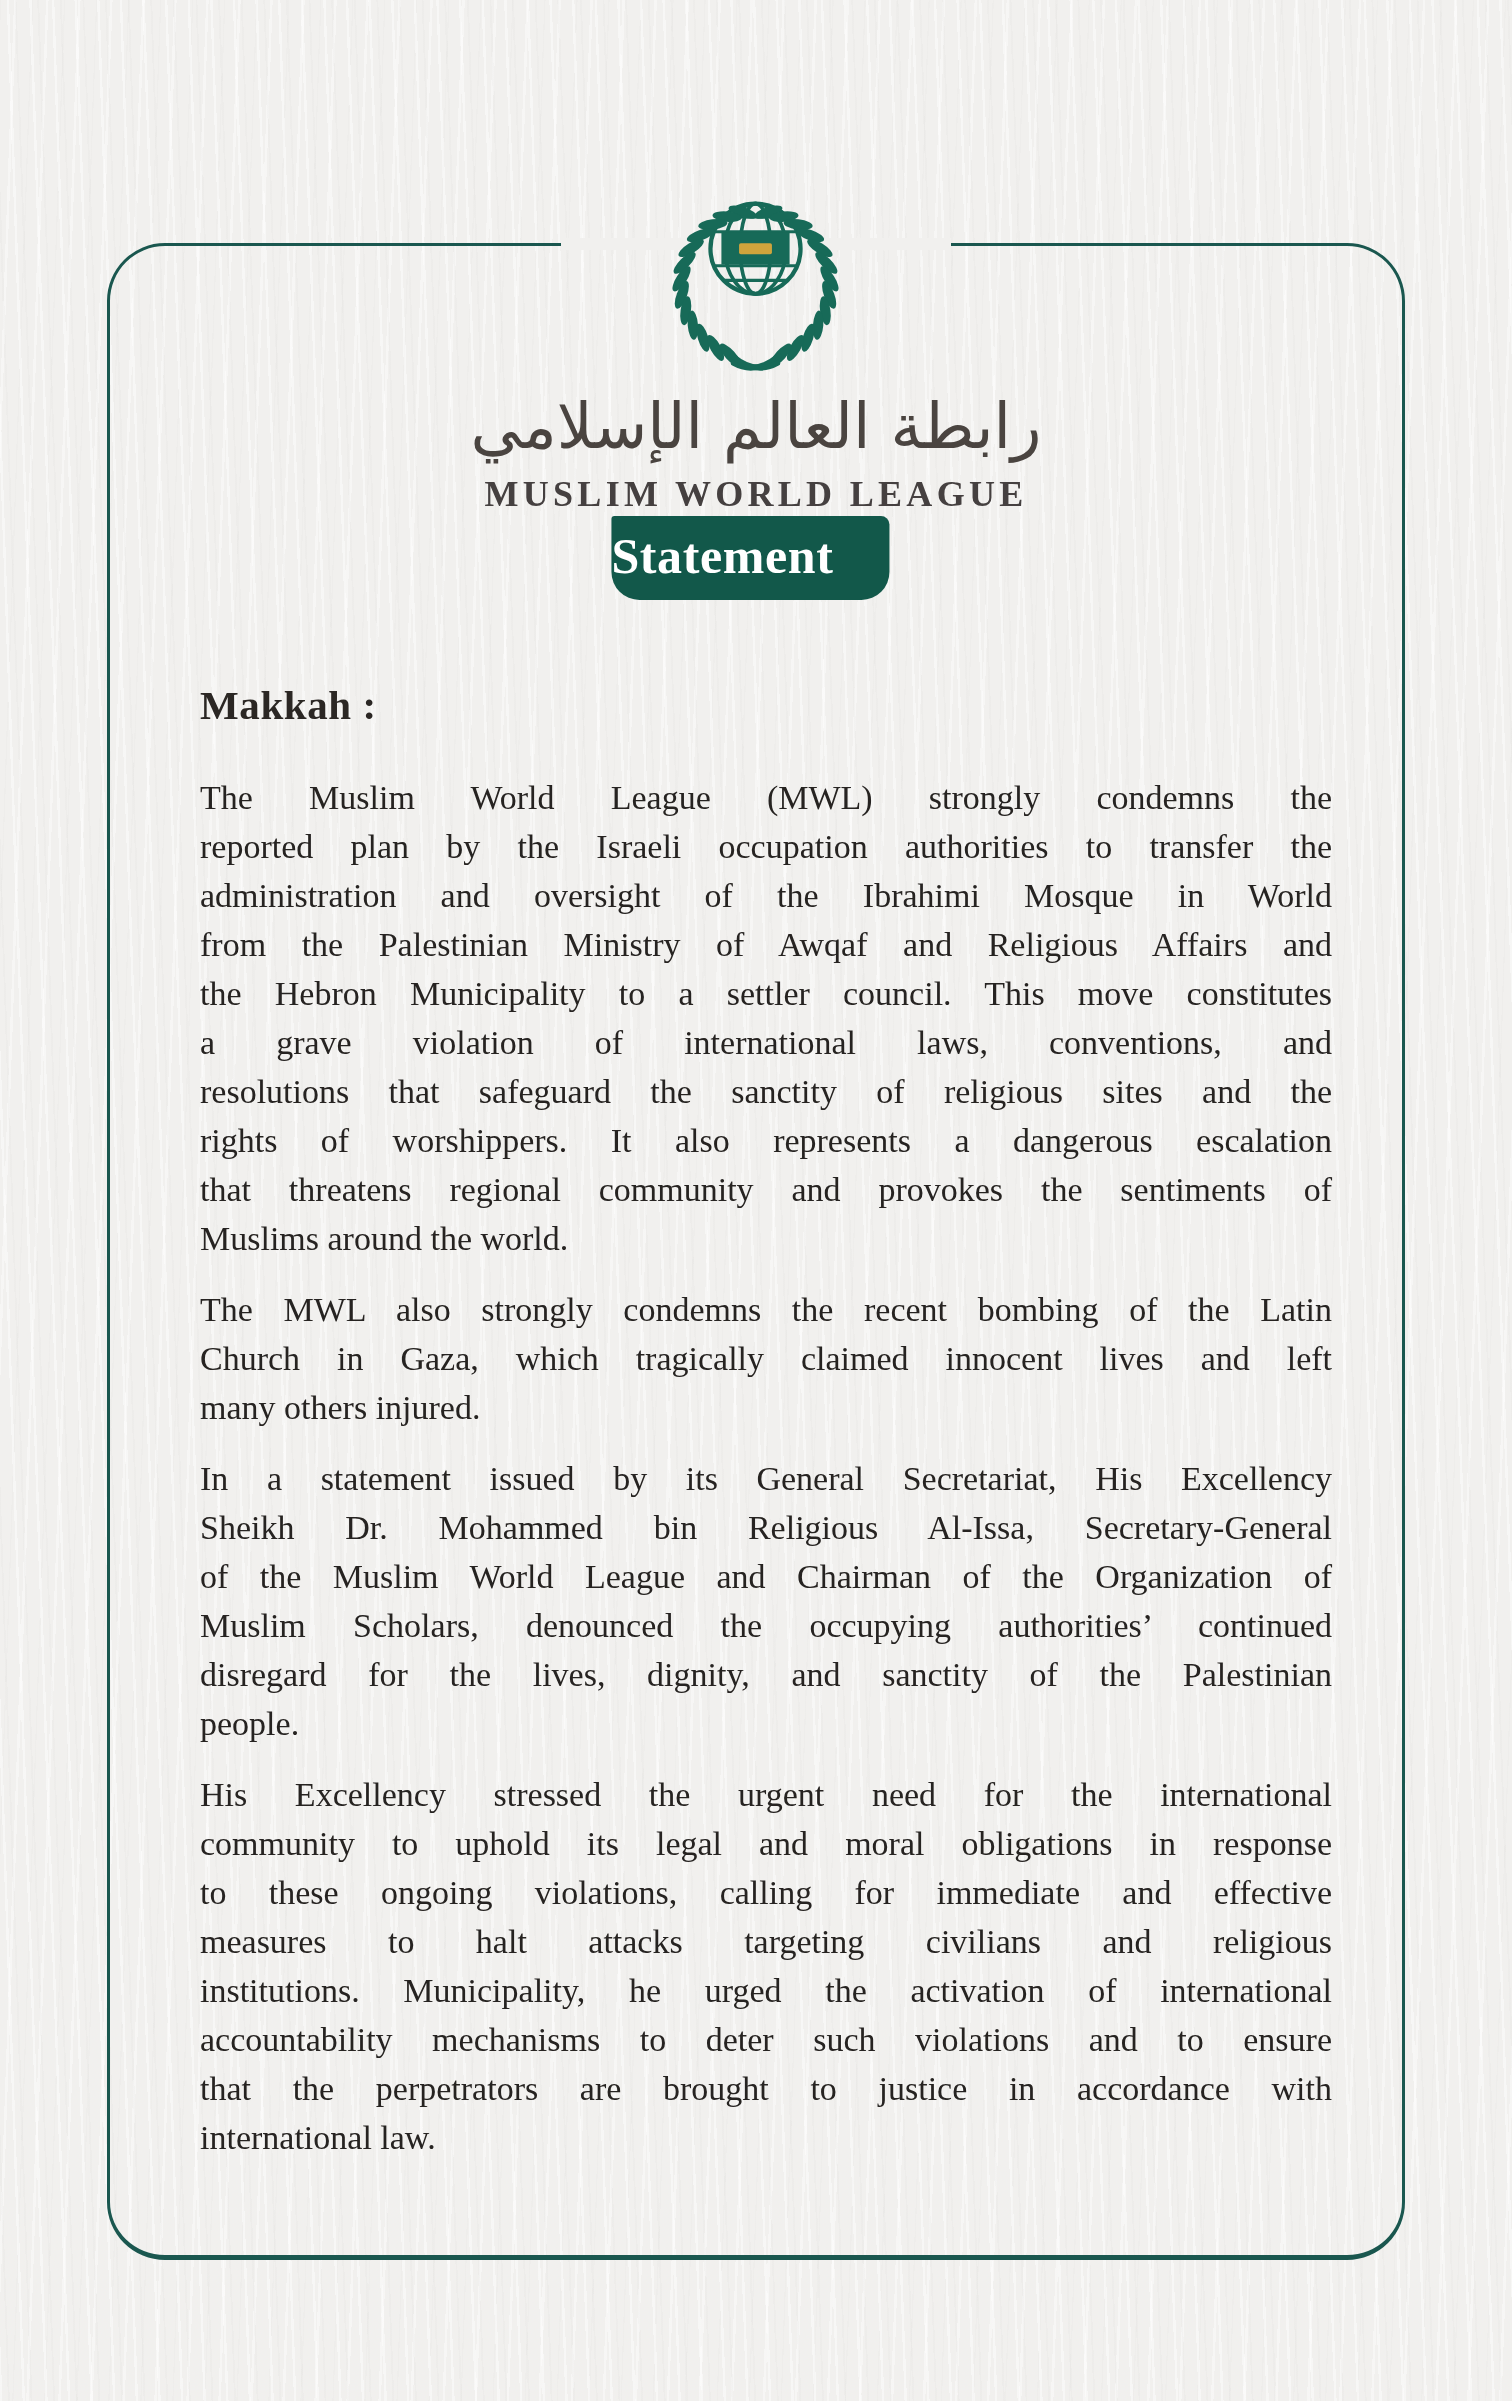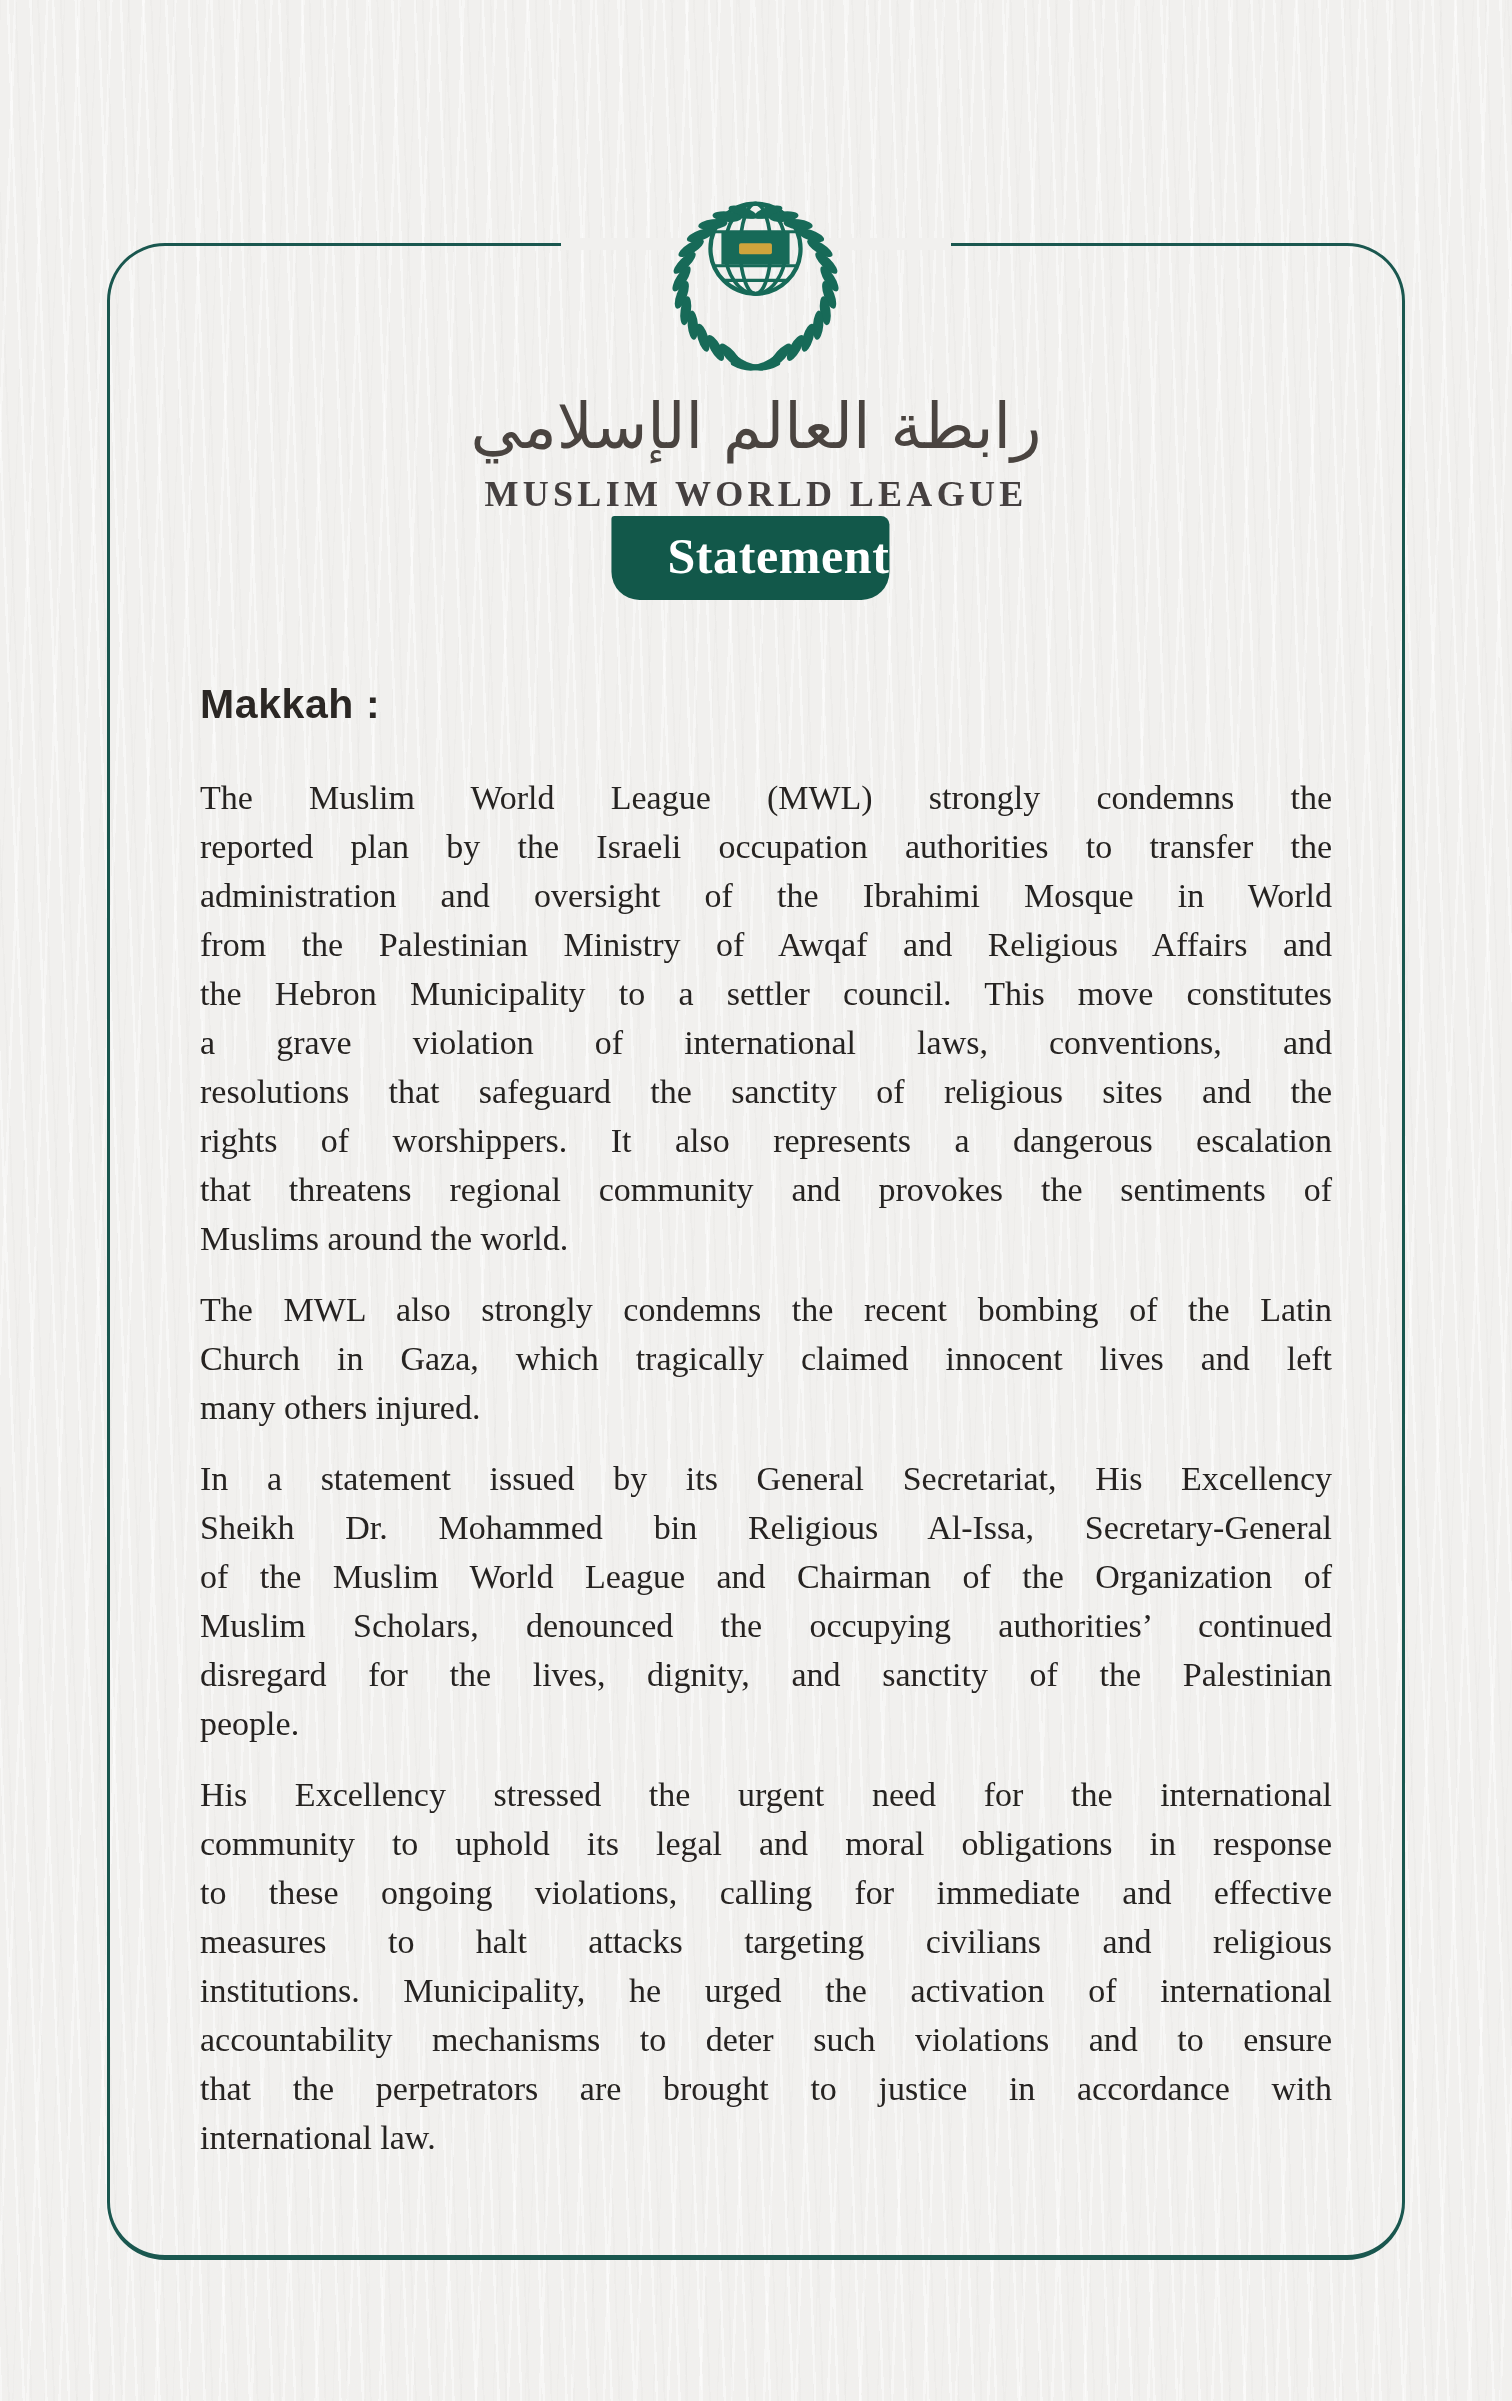--- a/index.html
+++ b/index.html
@@ -70,34 +70,34 @@
     color: #454040;
   }
 
   .banner {
     position: absolute;
     left: 50%; top: 516px;
     transform: translateX(-52%);
     width: 278px; height: 84px;
     background: #12584a;
     border-radius: 3px 8.5px 28px 28px;
-    text-align: right;
+    text-align: left;
     line-height: 80px;
     font-family: "Liberation Serif", serif;
     font-weight: 700;
     font-size: 50px;
     color: #ffffff;
     letter-spacing: 0.6px;
   }
 
   .dateline {
     position: absolute;
     left: 200px; top: 681px;
     margin: 0;
-    font-family: Liberation Sans, sans-serif;
+    font-family: Liberation Serif, serif;
     font-weight: 700;
     font-size: 41px;
     color: #2b2724;
     letter-spacing: 0.6px;
   }
 
   .body-text {
     position: absolute;
     left: 200px; top: 773px;
     width: 1132px;

